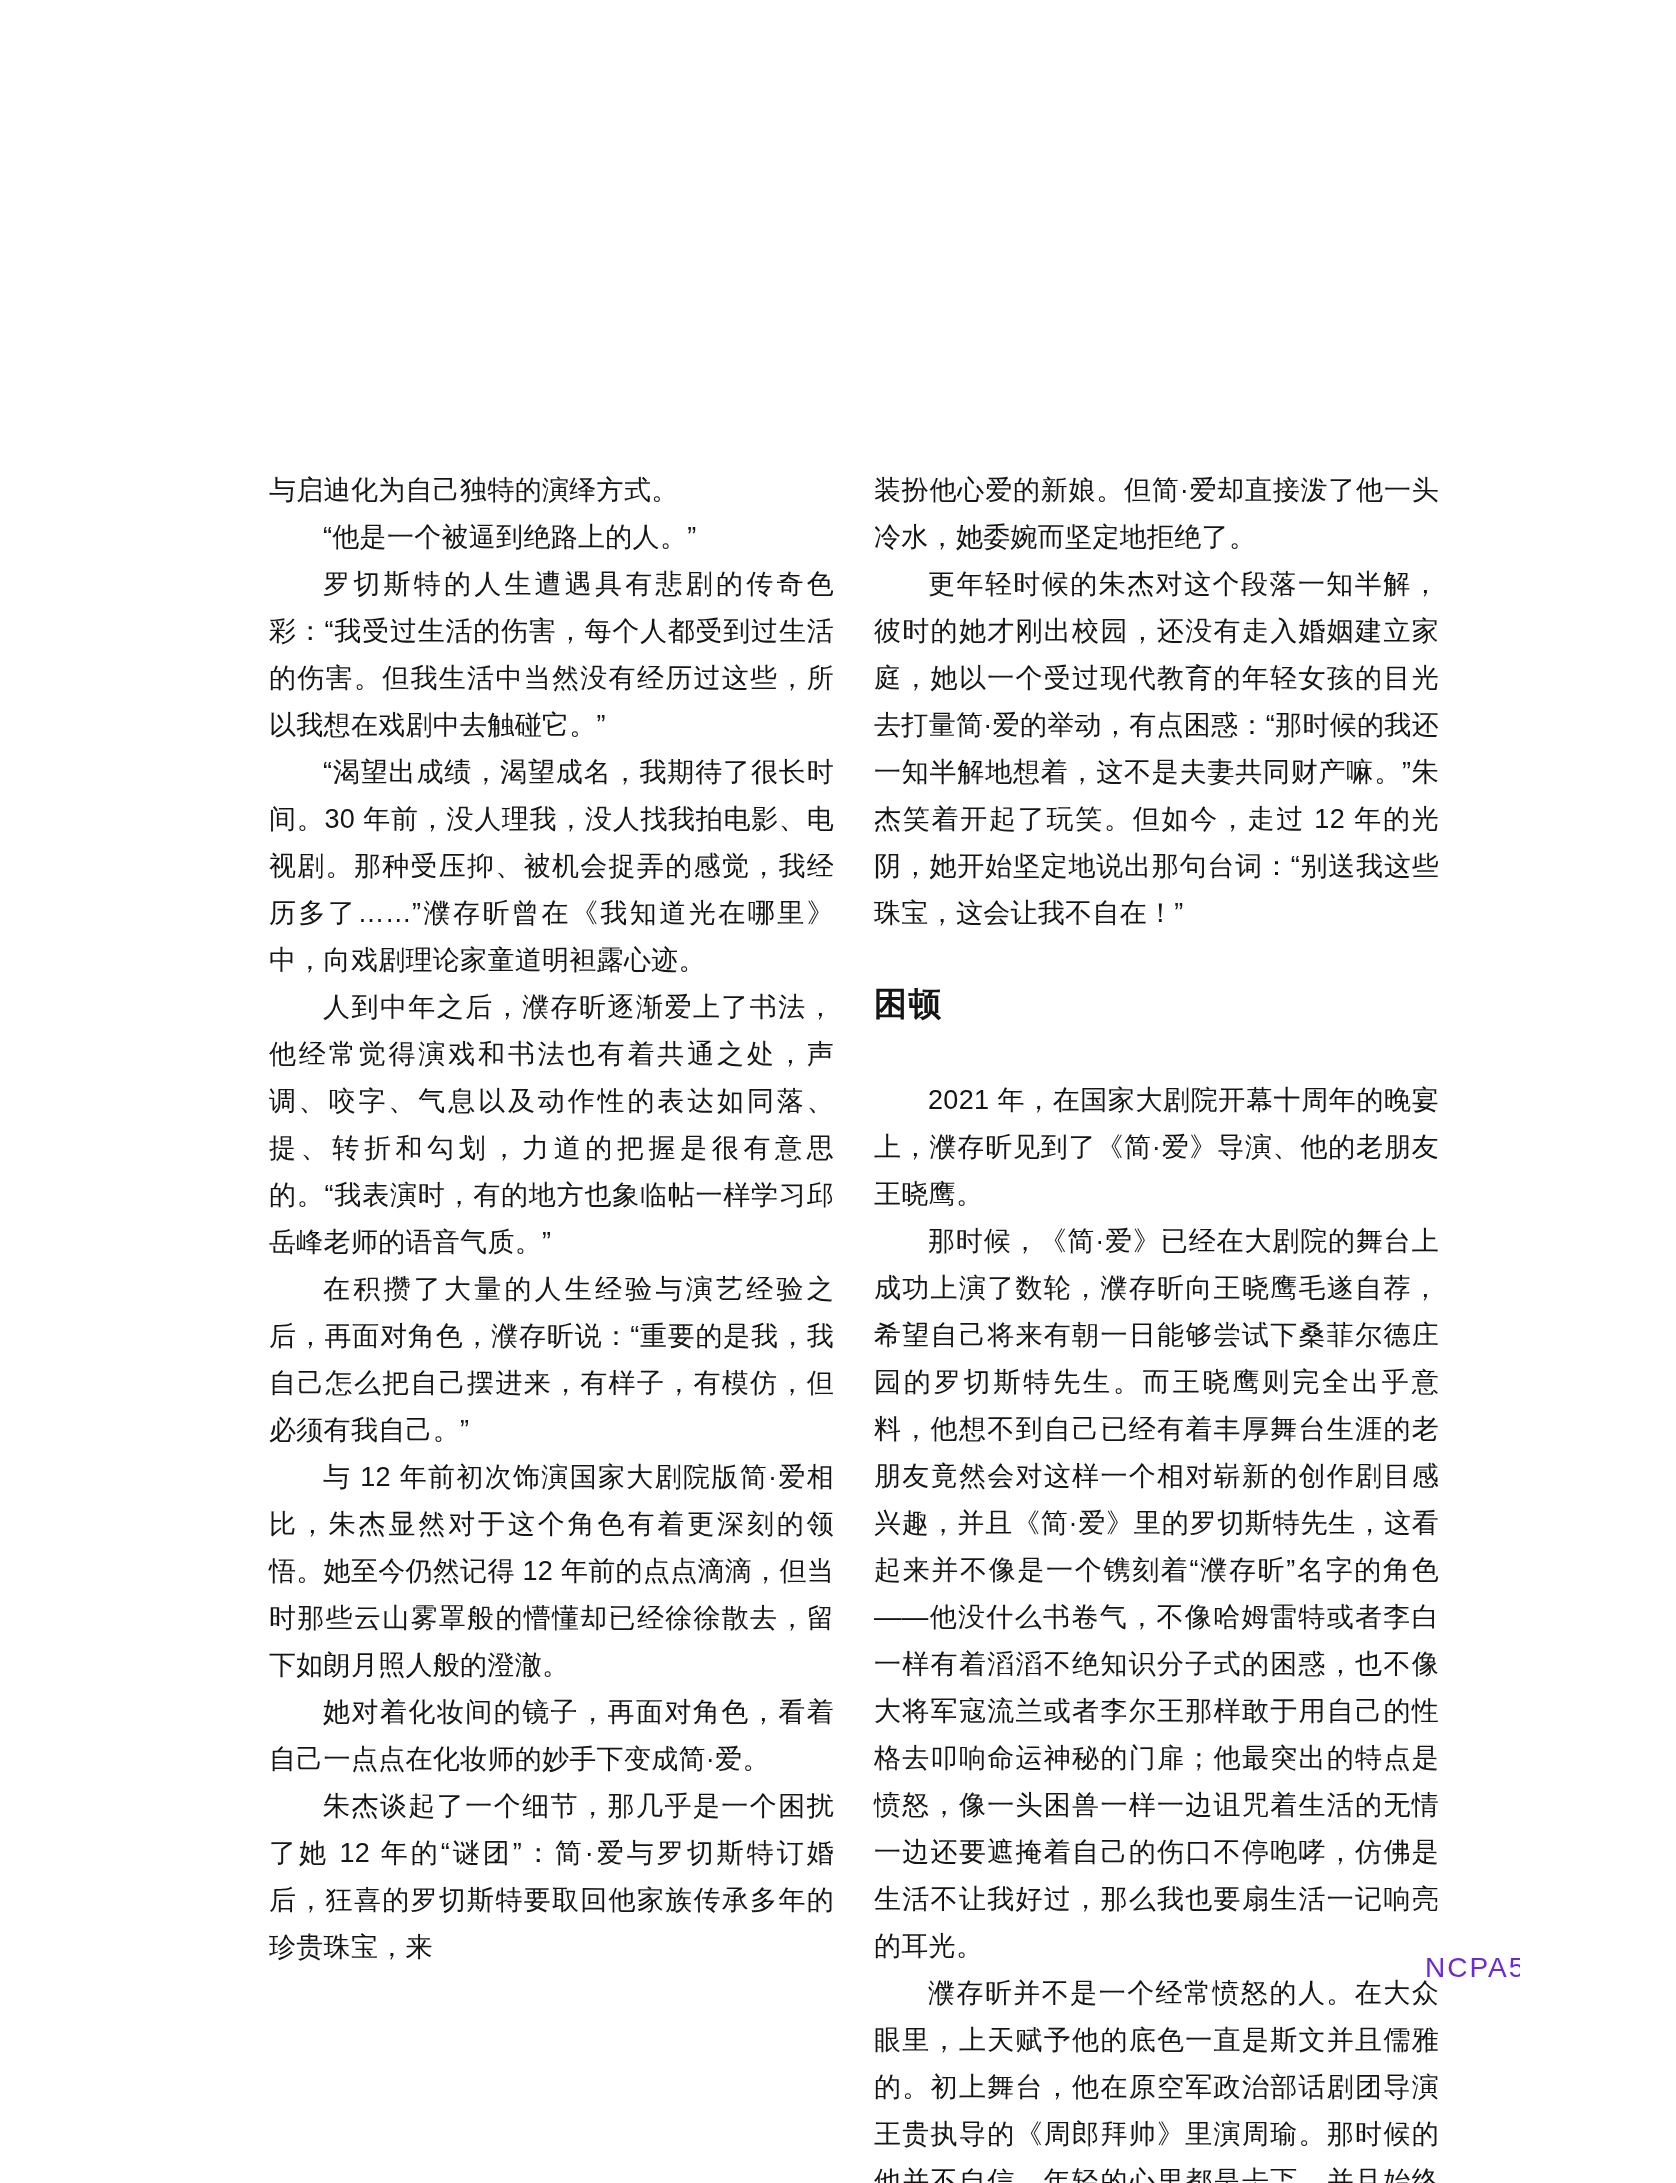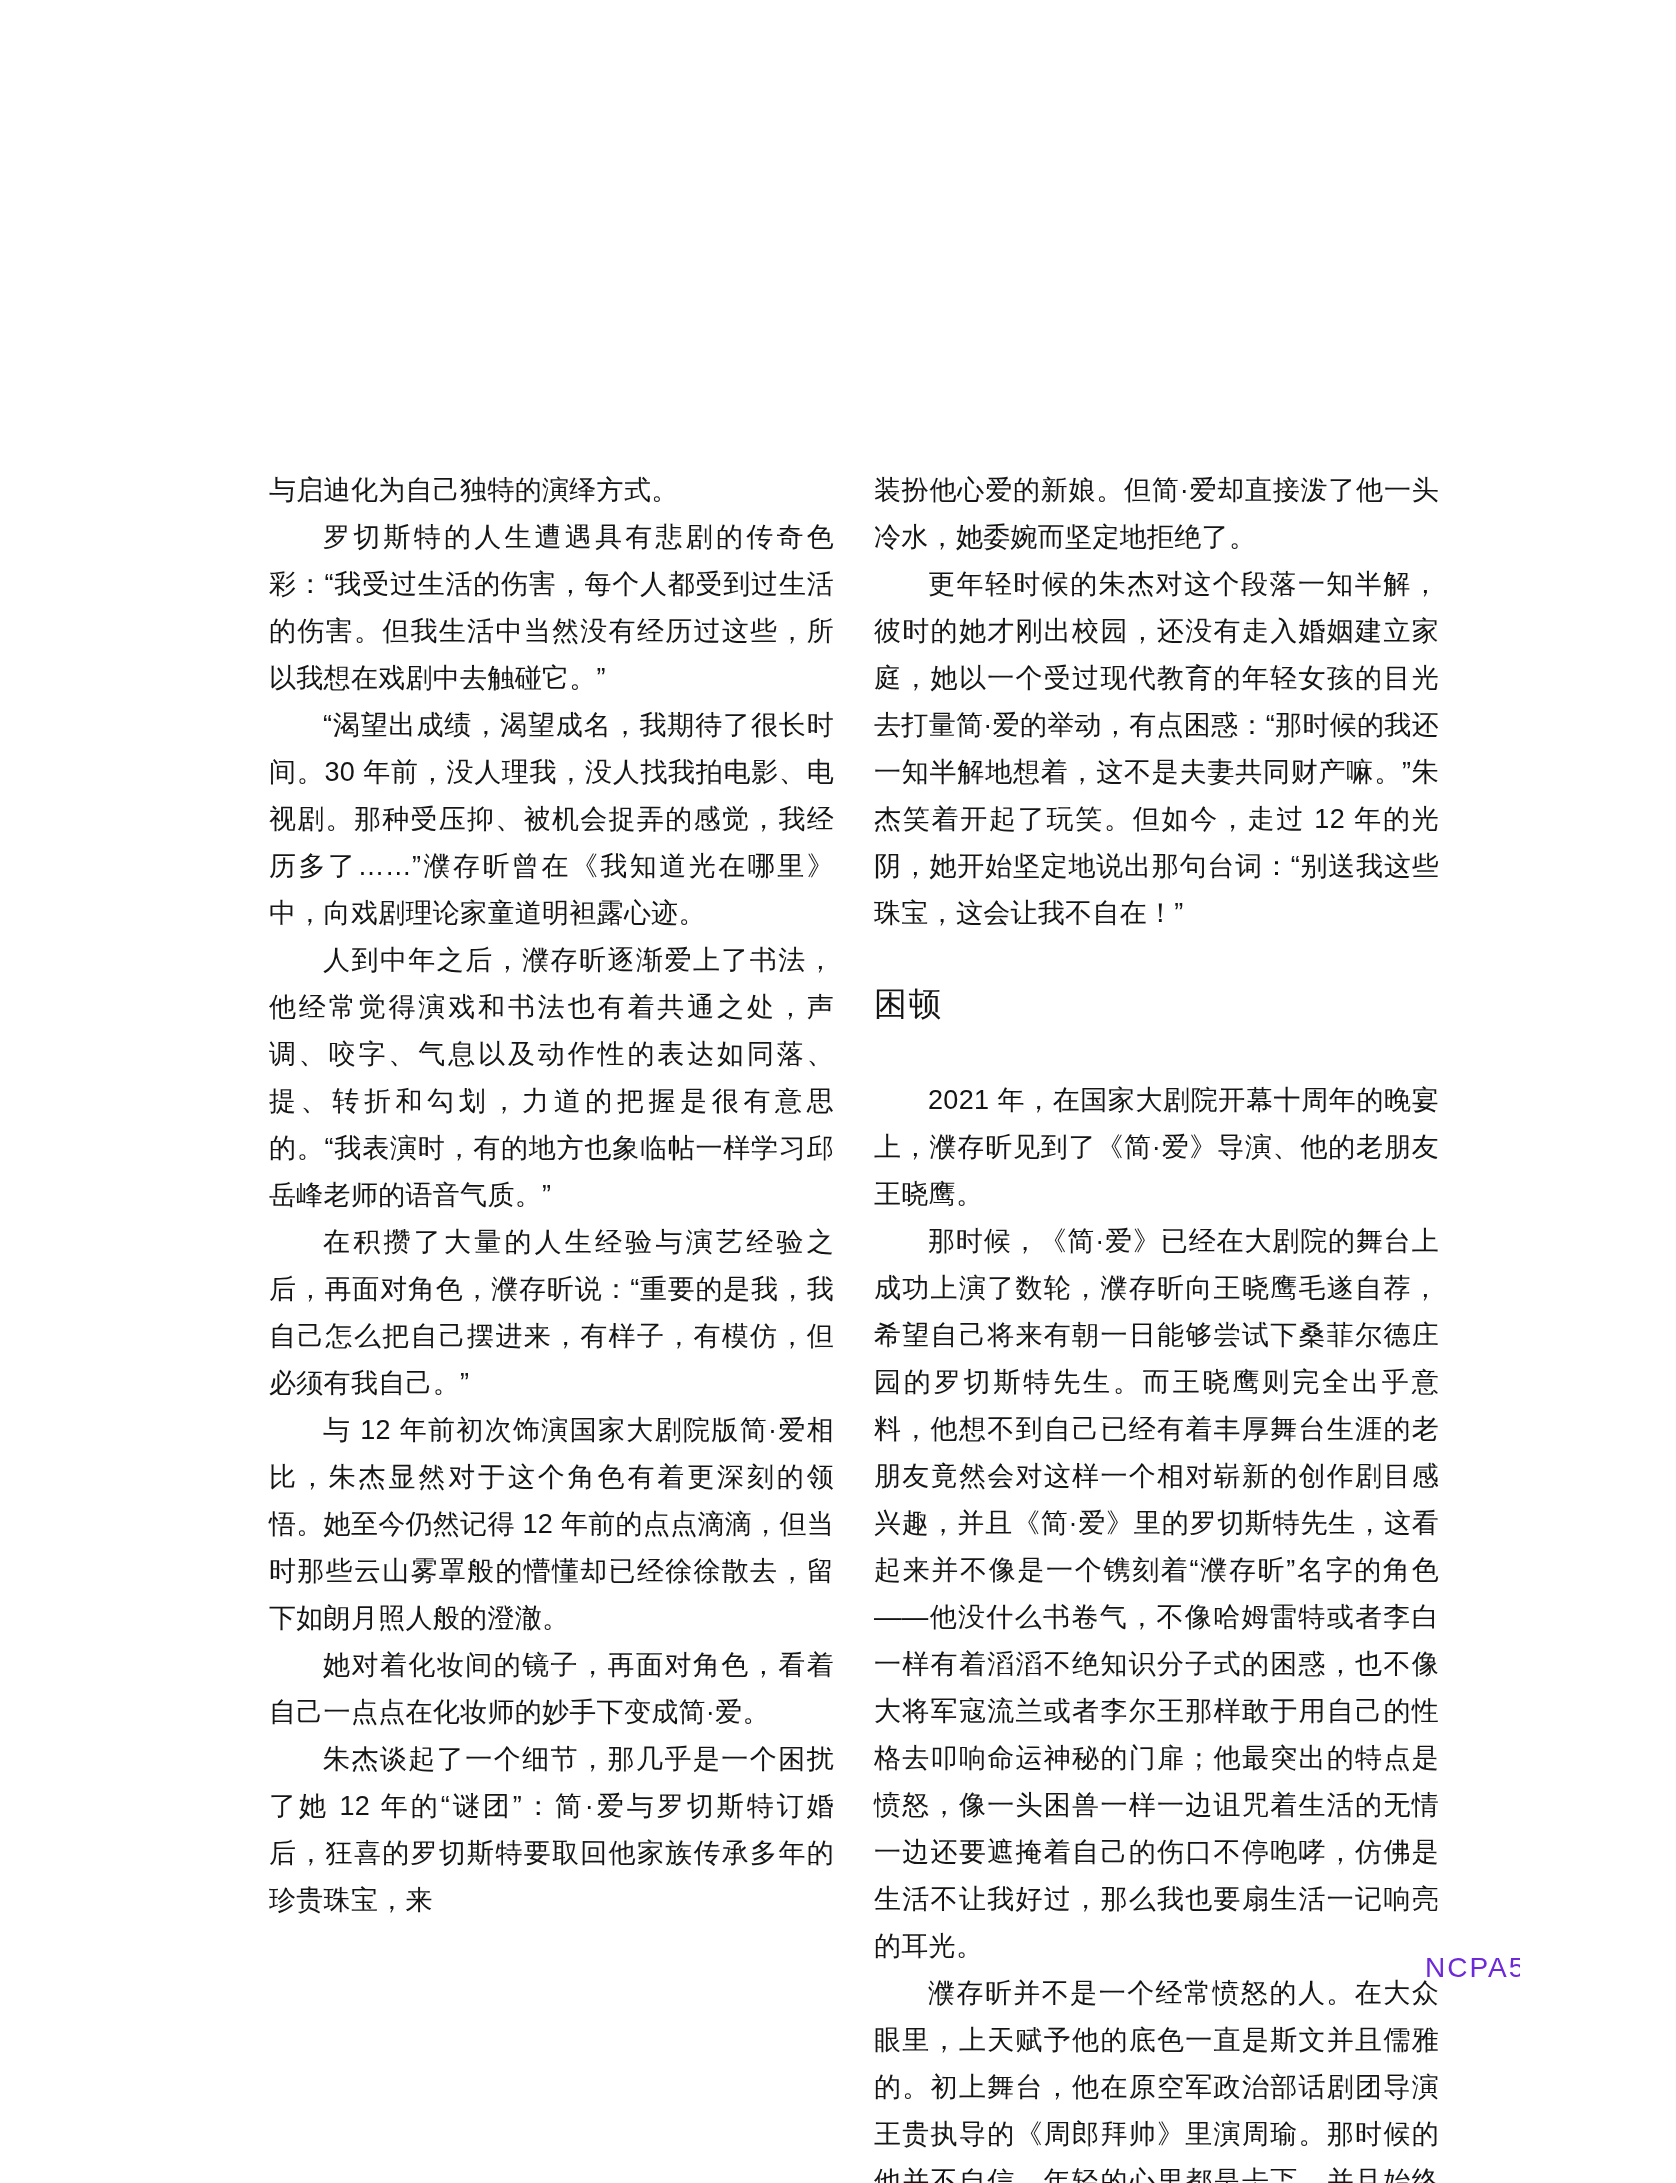--- a/index.html
+++ b/index.html
@@ -40,41 +40,42 @@
     letter-spacing: 0.3px;
     word-break: break-all;
   }
   .para.no-indent {
     text-indent: 0;
   }
   .section-heading {
     margin: 43px 0 50px 0;
     font-size: 33px;
     line-height: 47px;
-    font-weight: normal;
+    font-weight: bold;
     letter-spacing: 1.3px;
   }
   .footer {
     position: absolute;
     top: 1952px;
     left: 1425px;
     font-size: 28px;
     letter-spacing: 2px;
     display: flex;
     color: #6d28d9;
   }
 </style>
 </head>
 <body>
 
 <div class="page">
 
   <div class="columns">
     <div class="col">
         <p class="para no-indent">与启迪化为自己独特的演绎方式。</p>
+        <p class="para">“他是一个被逼到绝路上的人。”</p>
         <p class="para">罗切斯特的人生遭遇具有悲剧的传奇色彩：“我受过生活的伤害，每个人都受到过生活的伤害。但我生活中当然没有经历过这些，所以我想在戏剧中去触碰它。”</p>
         <p class="para">“渴望出成绩，渴望成名，我期待了很长时间。30 年前，没人理我，没人找我拍电影、电视剧。那种受压抑、被机会捉弄的感觉，我经历多了……”濮存昕曾在《我知道光在哪里》中，向戏剧理论家童道明袒露心迹。</p>
         <p class="para">人到中年之后，濮存昕逐渐爱上了书法，他经常觉得演戏和书法也有着共通之处，声调、咬字、气息以及动作性的表达如同落、提、转折和勾划，力道的把握是很有意思的。“我表演时，有的地方也象临帖一样学习邱岳峰老师的语音气质。”</p>
         <p class="para">在积攒了大量的人生经验与演艺经验之后，再面对角色，濮存昕说：“重要的是我，我自己怎么把自己摆进来，有样子，有模仿，但必须有我自己。”</p>
         <p class="para">与 12 年前初次饰演国家大剧院版简·爱相比，朱杰显然对于这个角色有着更深刻的领悟。她至今仍然记得 12 年前的点点滴滴，但当时那些云山雾罩般的懵懂却已经徐徐散去，留下如朗月照人般的澄澈。</p>
         <p class="para">她对着化妆间的镜子，再面对角色，看着自己一点点在化妆师的妙手下变成简·爱。</p>
         <p class="para">朱杰谈起了一个细节，那几乎是一个困扰了她 12 年的“谜团”：简·爱与罗切斯特订婚后，狂喜的罗切斯特要取回他家族传承多年的珍贵珠宝，来</p>
       </div>
     <div class="col">
         <p class="para no-indent">装扮他心爱的新娘。但简·爱却直接泼了他一头冷水，她委婉而坚定地拒绝了。</p>

